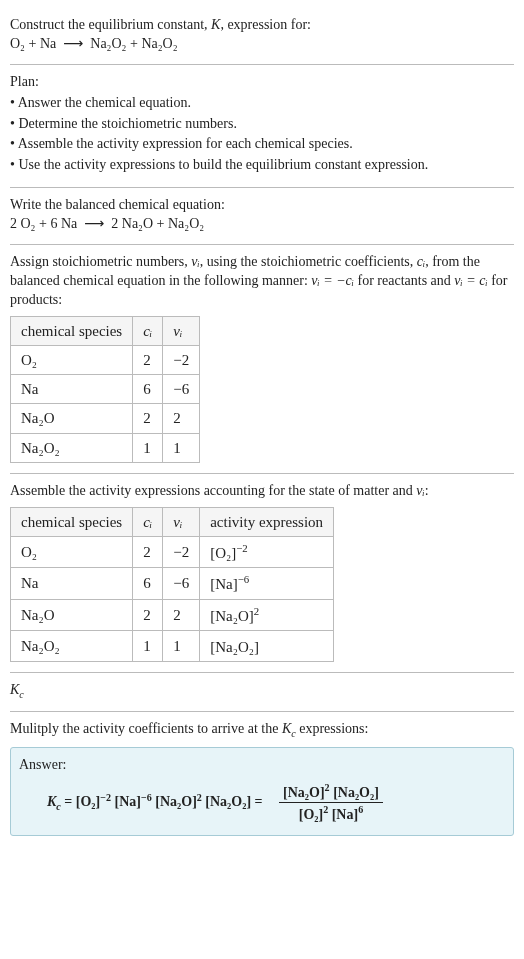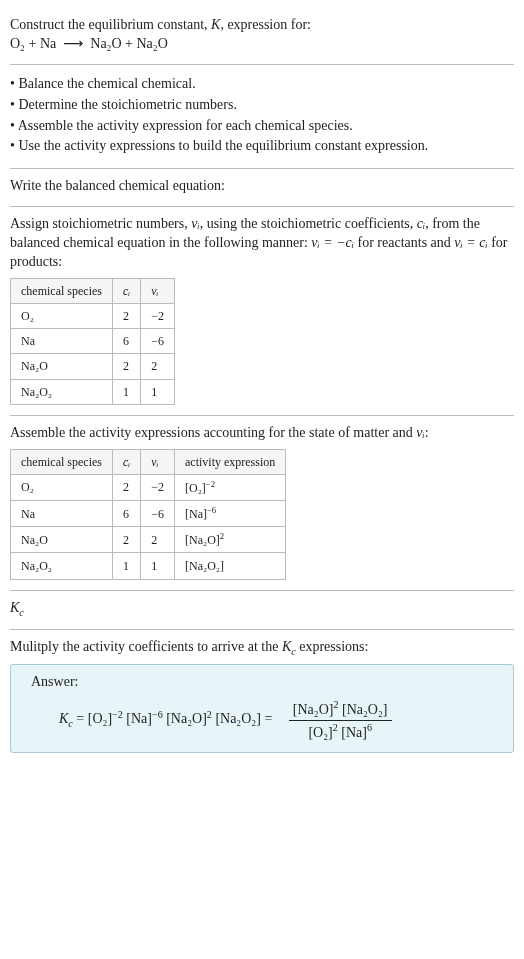--- a/index.html
+++ b/index.html
@@ -14,70 +14,76 @@
     line-height: 1.35;
   }
   .section { border-bottom: 1px solid #bbb; padding: 8px 0 10px 0; }
   .section:last-child { border-bottom: none; }
   .eq, .ital { font-style: italic; }
   .sub { font-size: 0.72em; vertical-align: sub; }
   .sup { font-size: 0.72em; vertical-align: super; }
   table.data {
     border-collapse: collapse;
     margin-top: 6px;
-    font-size: 12px;
+    font-size: 15px;
   }
   table.data th, table.data td {
     border: 1px solid #bbb;
     padding: 4px 10px;
     text-align: left;
     font-weight: normal;
   }
   table.data th { background: #f5f5f5; }
   .answer-box {
     background: #e7f4f8;
     border: 1px solid #a6cbd6;
     border-radius: 3px;
-    padding: 8px 20px;
+    padding: 8px 8px;
     margin-top: 6px;
   }
   .bullet-row { margin: 2px 0; }
   .frac {
     display: inline-block;
     text-align: center;
     vertical-align: middle;
     margin: 0 13px;
   }
   .frac .num { display: block; border-bottom: 1px solid #222; padding: 0 4px; }
   .frac .den { display: block; padding: 0 4px; }
-  .nowrap { white-space: nowrap; }
+  .nowrap { white-space: nowrap; font-weight: bold; }
 </style>
 </head>
 <body>
 
 <div class="section">
   <div>
     <span>Construct the equilibrium constant, </span><span class="ital">K</span><span>, expression for:</span>
   </div>
   <div>
     <span>O₂ + Na</span>
     &nbsp;<span>⟶</span>&nbsp;
-    <span>Na₂O + Na₂O</span>
+    <span>Na₂O₂ + Na₂O₂</span>
   </div>
 </div>
 
 <div class="section">
-  <div class="bullet-row">• Balance the chemical chemical.</div>
+  <div>Plan:</div>
+  <div class="bullet-row">• Answer the chemical equation.</div>
   <div class="bullet-row">• Determine the stoichiometric numbers.</div>
   <div class="bullet-row">• Assemble the activity expression for each chemical species.</div>
   <div class="bullet-row">• Use the activity expressions to build the equilibrium constant expression.</div>
 </div>
 
 <div class="section">
   <div>Write the balanced chemical equation:</div>
+  <div>
+    <span>2 O₂ + 6 Na</span>
+    &nbsp;<span>⟶</span>&nbsp;
+    <span>2 Na₂O + Na₂O₂</span>
+  </div>
 </div>
 
 <div class="section">
   <div>
     <span>Assign stoichiometric numbers, </span><span class="ital">νᵢ</span><span>, using the stoichiometric coefficients, </span><span class="ital">cᵢ</span><span>, from the balanced chemical equation in the following manner: </span><span class="ital">νᵢ = −cᵢ</span><span> for reactants and </span><span class="ital">νᵢ = cᵢ</span><span> for products:</span>
   </div>
   <table class="data">
     <tbody>
         <tr>
       <th>chemical species</th>

